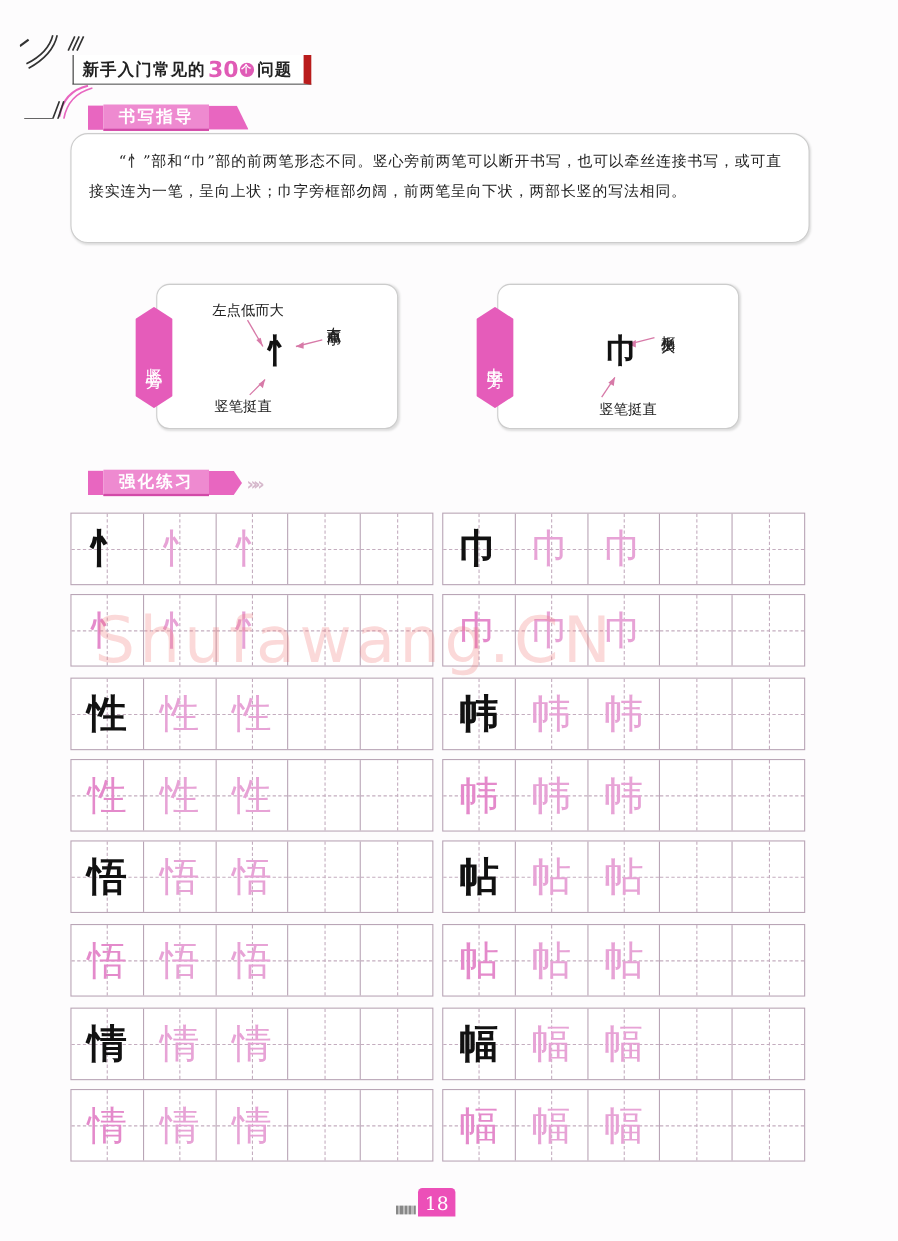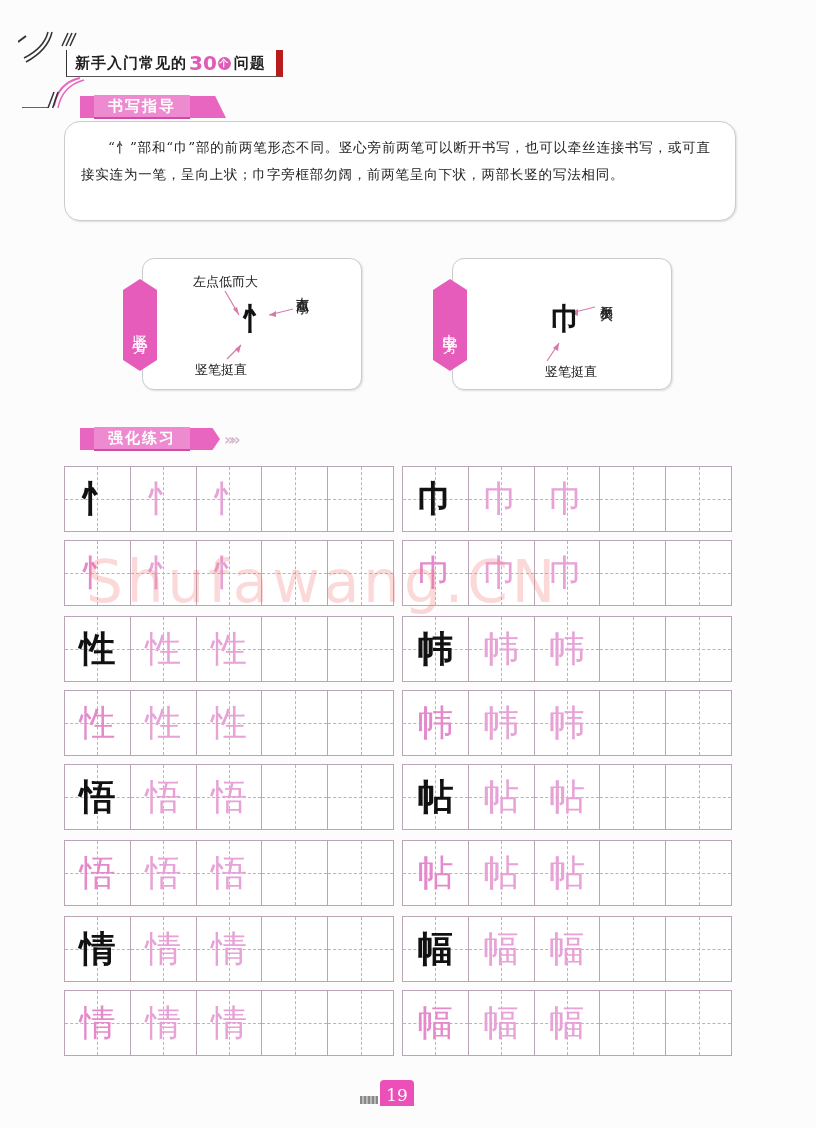--- a/index.html
+++ b/index.html
@@ -380,14 +380,14 @@
       <div class="cell">
         <span class="trace"></span>
       </div>
     </div>
   </div>
 
 <div class="watermark">Shufawang.CN</div>
 
 <div class="pg">
   <div class="dots"></div>
-  <div class="num">19</div>
+  <div class="num">18</div>
 </div>
 
 </body></html>

